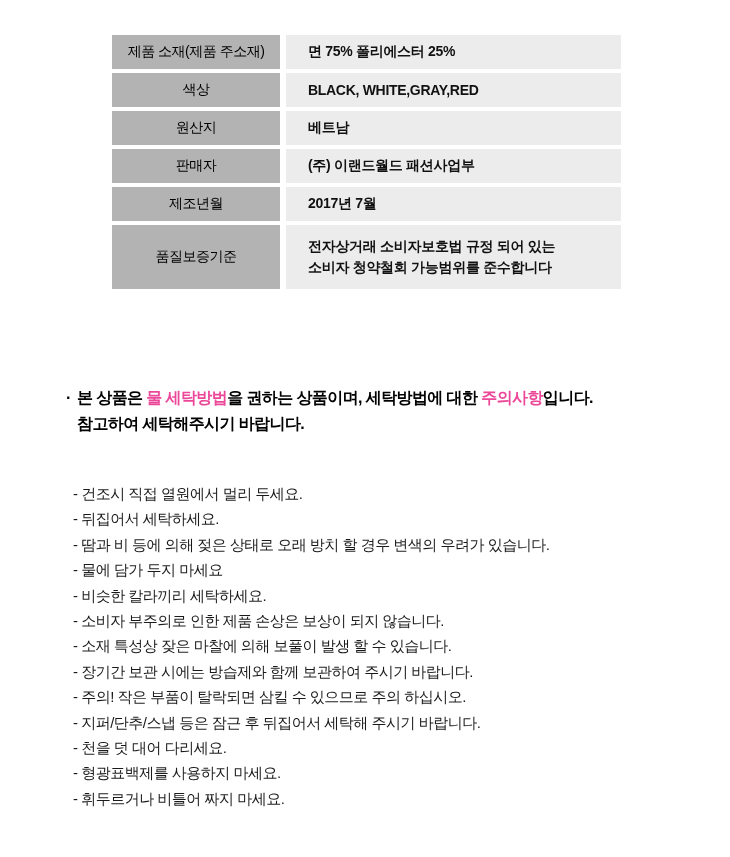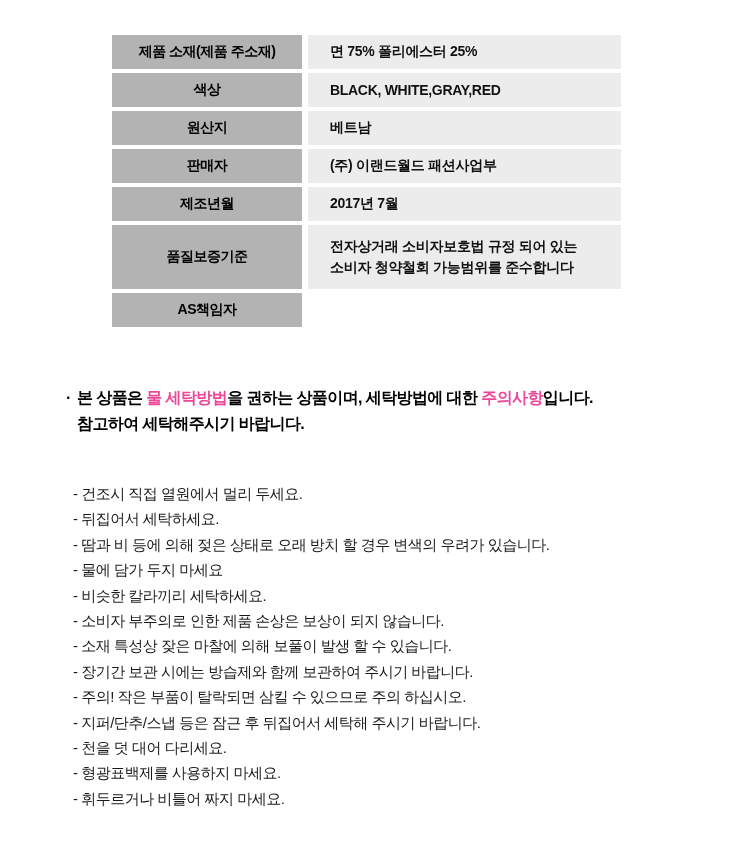--- a/index.html
+++ b/index.html
@@ -13,24 +13,24 @@
   }
 
   
   .spec-table {
     position: absolute;
     left: 112px; top: 35px;
     width: 509px;
   }
   .spec-row { display: flex; margin-bottom: 4px; }
   .label-cell {
-    width: 190px; min-height: 34px;
+    width: 168px; min-height: 34px;
     background: #b3b3b3;
     display: flex; align-items: center; justify-content: center;
-    font-size: 14px; font-weight: 700; color: #000;
+    font-size: 14px; font-weight: 400; color: #000;
     letter-spacing: -0.5px;
     box-sizing: border-box;
     text-align: center;
   }
   .value-cell {
     flex: 1; min-height: 34px;
     margin-left: 6px;
     background: #ececec;
     display: flex; flex-direction: column; justify-content: center;
     padding-left: 22px; 
@@ -97,21 +97,20 @@
 
     <div class="spec-row tall">
       <div class="label-cell">품질보증기준</div>
       <div class="value-cell">
         <div class="value-line">전자상거래 소비자보호법 규정 되어 있는</div>
         <div class="value-line">소비자 청약철회 가능범위를 준수합니다</div>
       </div>
     </div>
 
     <div class="spec-row">
-      <div class="label-cell">AS책임자</div>
     </div>
 
   </div>
 
   <div class="notice">
     <span class="notice-bullet">·</span>
     <div>
       <div>
         <span>본 상품은 </span><span class="red">물 세탁방법</span><span>을 권하는 상품이며, 세탁방법에 대한 </span><span class="red">주의사항</span><span>입니다.</span>
       </div>

